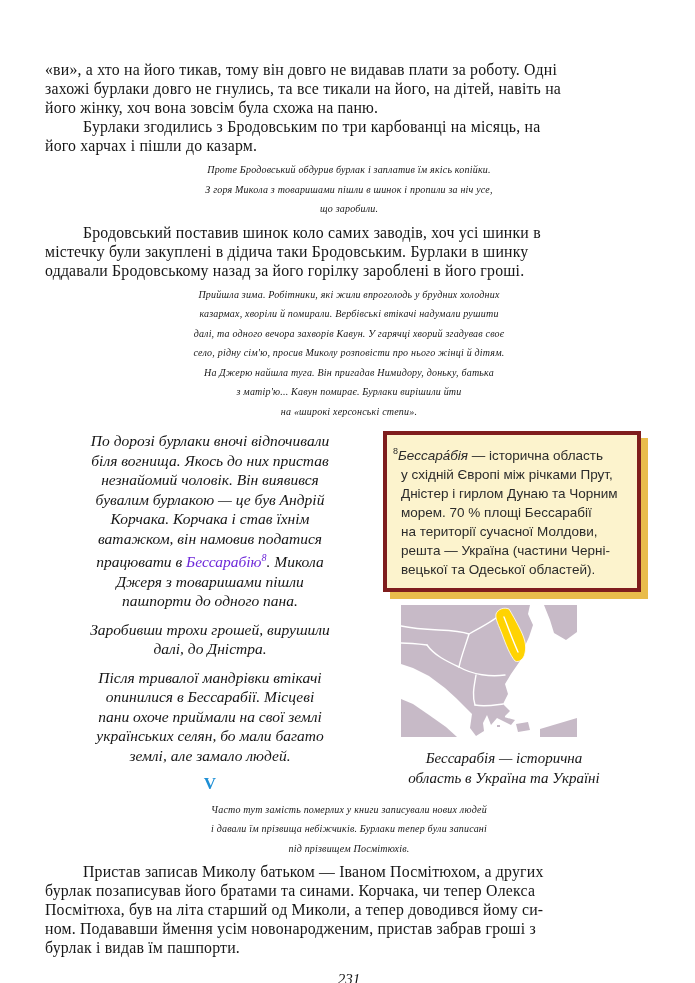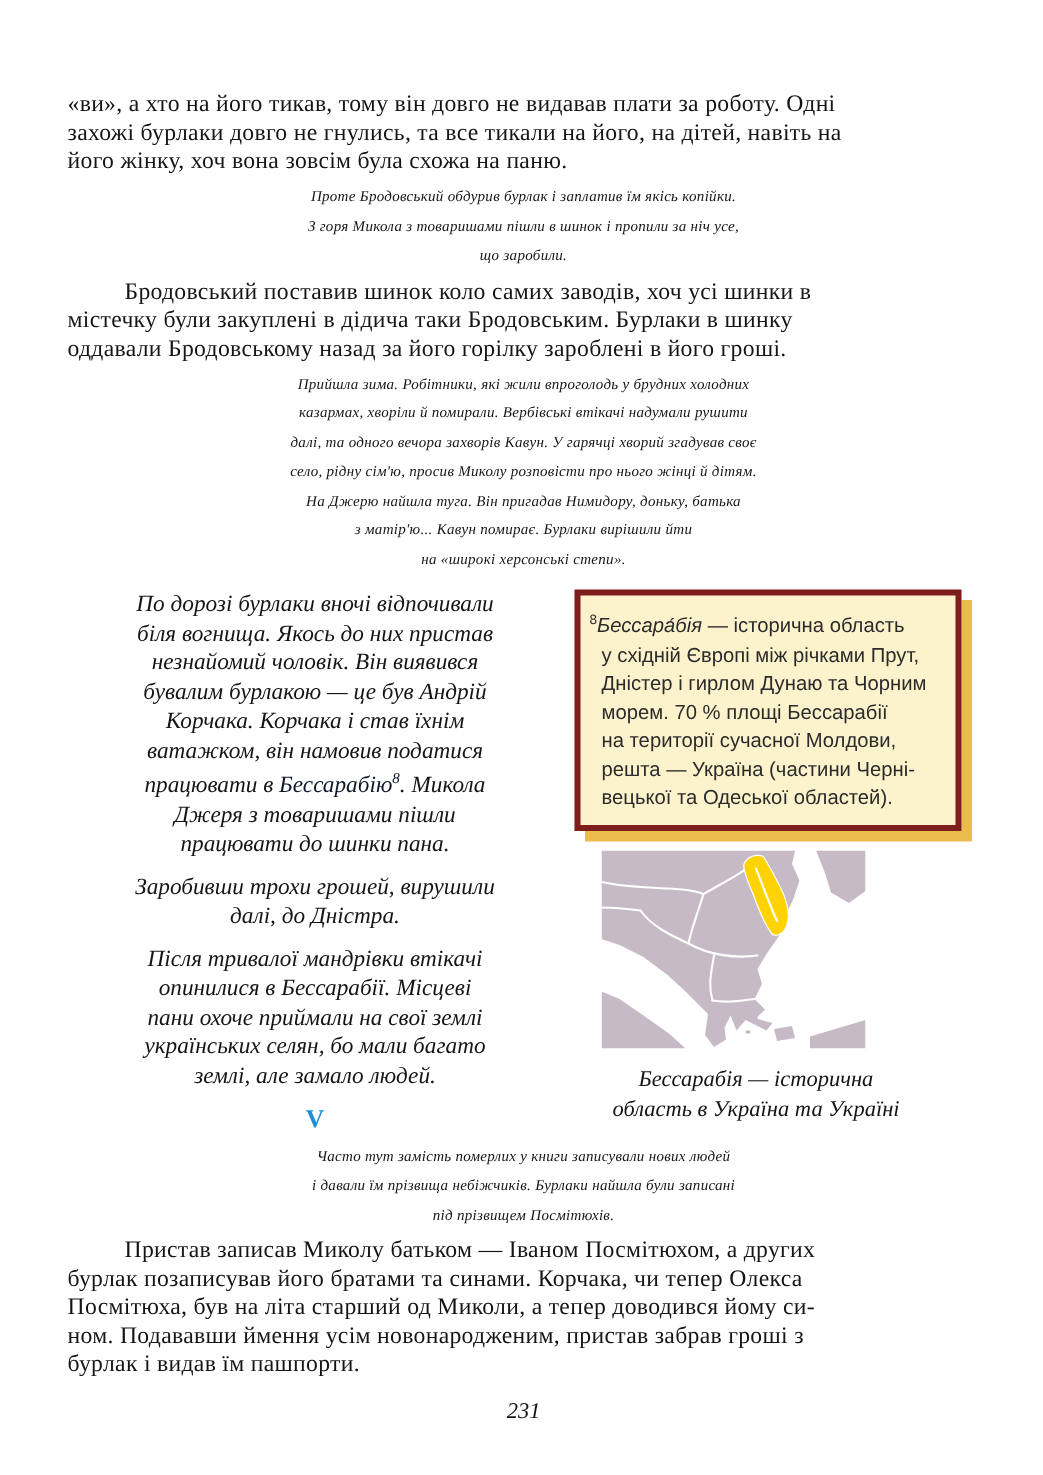--- a/index.html
+++ b/index.html
@@ -14,21 +14,21 @@
     white-space:pre-line;text-align:left;
   }
   .indent{text-indent:38px;}
   .retell{
     margin:5px 0 4px 0;font-style:italic;font-size:10px;line-height:19.5px;
     white-space:pre-line;text-align:center;letter-spacing:0.2px;
   }
   .cols{display:flex;margin-top:10px;}
   .col-left{width:330px;font-style:italic;font-size:15.5px;line-height:19.5px;text-align:center;}
   .col-left .para{white-space:pre-line;margin:0 0 9px 0;}
-  .ref-link{color:#0f172a;}
+  .ref-link{color:#6d28d9;}
   .ref-link sup{font-size:10px;}
   .v-marker{
     font-style:normal;font-weight:bold;font-size:17px;color:#1e8fd5;
     text-align:center;margin-top:2px;
   }
   .col-right{width:278px;font-style:normal;}
   .note{
     box-sizing:border-box;width:258px;margin-left:8px;
     background:#fcf3cd;border:4px solid #7f1d1d;
     box-shadow:7px 7px 0 #e9bc4b;
@@ -54,20 +54,22 @@
 </head>
 <body>
 
 <div class="page">
   <div class="content">
 
     <p class="body-p">«ви», а хто на його тикав, тому він довго не видавав плати за роботу. Одні
 захожі бурлаки довго не гнулись, та все тикали на його, на дітей, навіть на
 його жінку, хоч вона зовсім була схожа на паню.</p>
 
+    <p class="body-p indent">Бурлаки згодились з Бродовським по три карбованці на місяць, на
+його харчах і пішли до казарм.</p>
 
     <div class="retell">Проте Бродовський обдурив бурлак і заплатив їм якісь копійки.
 З горя Микола з товаришами пішли в шинок і пропили за ніч усе,
 що заробили.</div>
 
     <p class="body-p indent">Бродовський поставив шинок коло самих заводів, хоч усі шинки в
 містечку були закуплені в дідича таки Бродовським. Бурлаки в шинку
 оддавали Бродовському назад за його горілку зароблені в його гроші.</p>
 
     <div class="retell">Прийшла зима. Робітники, які жили впроголодь у брудних холодних
@@ -82,21 +84,21 @@
 
       <div class="col-left">
         <div class="para"><span>По дорозі бурлаки вночі відпочивали
 біля вогнища. Якось до них пристав
 незнайомий чоловік. Він виявився
 бувалим бурлакою — це був Андрій
 Корчака. Корчака і став їхнім
 ватажком, він намовив податися
 працювати в </span><span class="ref-link"><span>Бессарабію</span><sup>8</sup></span><span>. Микола
 Джеря з товаришами пішли
-працювати до шинки пана.</span></div>
+пашпорти до одного пана.</span></div>
         <div class="para">Заробивши трохи грошей, вирушили
 далі, до Дністра.</div>
         <div class="para">Після тривалої мандрівки втікачі
 опинилися в Бессарабії. Місцеві
 пани охоче приймали на свої землі
 українських селян, бо мали багато
 землі, але замало людей.</div>
         <div class="v-marker">V</div>
       </div>
 
@@ -134,21 +136,21 @@
           </svg>
         </div>
 
         <div class="map-caption">Бессарабія — історична
 область в Україна та Україні</div>
 
       </div>
     </div>
 
     <div class="retell retell-wide">Часто тут замість померлих у книги записували нових людей
-і давали їм прізвища небіжчиків. Бурлаки найшла були записані
+і давали їм прізвища небіжчиків. Бурлаки тепер були записані
 під прізвищем Посмітюхів.</div>
 
     <p class="body-p indent">Пристав записав Миколу батьком — Іваном Посмітюхом, а других
 бурлак позаписував його братами та синами. Корчака, чи тепер Олекса
 Посмітюха, був на літа старший од Миколи, а тепер доводився йому си-
 ном. Подававши ймення усім новонародженим, пристав забрав гроші з
 бурлак і видав їм пашпорти.</p>
 
     <div class="page-num">231</div>
 

